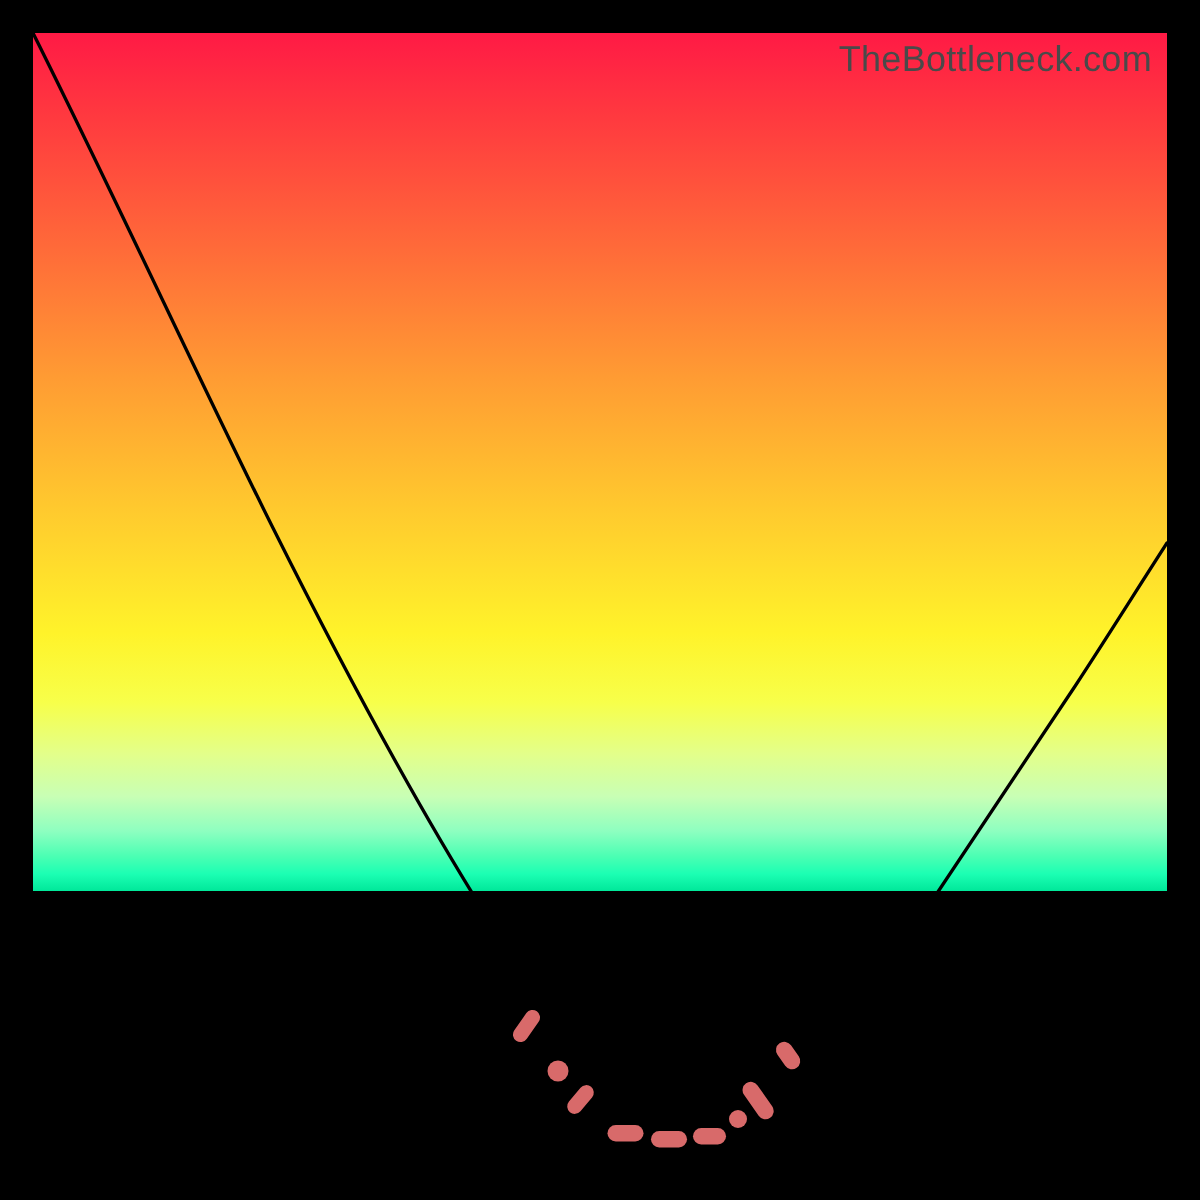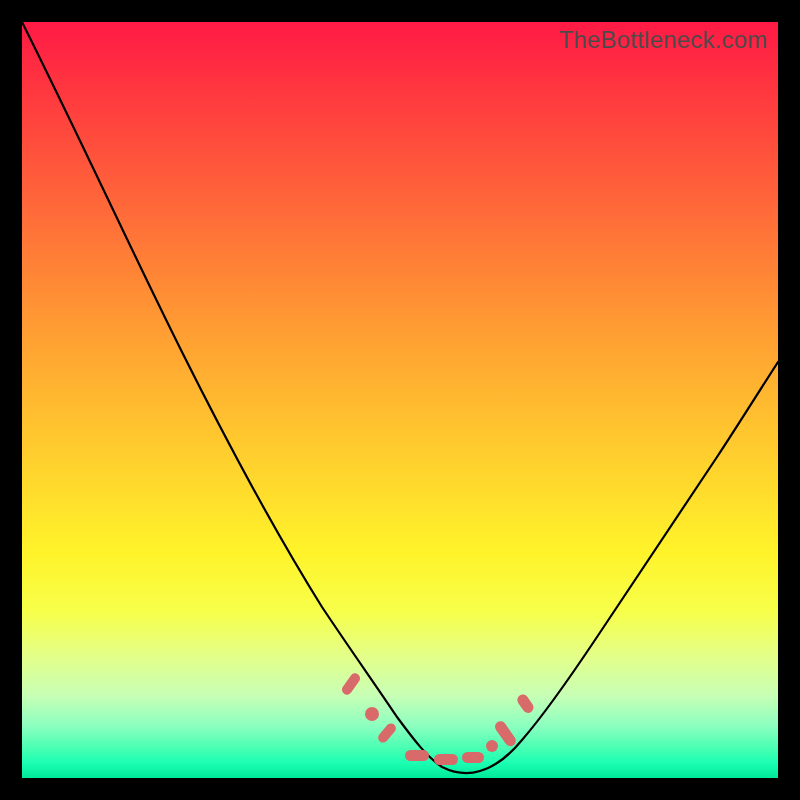--- a/index.html
+++ b/index.html
@@ -15,21 +15,21 @@
     position: relative;
     width: 800px;
     height: 800px;
     background: #000;
   }
   .plot {
     position: absolute;
     left: 22px;
     top: 22px;
     width: 756px;
-    height: 756px;
+    height: 572px;
     background: linear-gradient(to bottom,
       #ff1a45 0%,
       #ff3a3f 10%,
       #ff6a39 25%,
       #ff9b33 40%,
       #ffc82e 55%,
       #fff32a 70%,
       #f7ff4a 78%,
       #e3ff8a 84%,
       #c8ffb5 89%,

